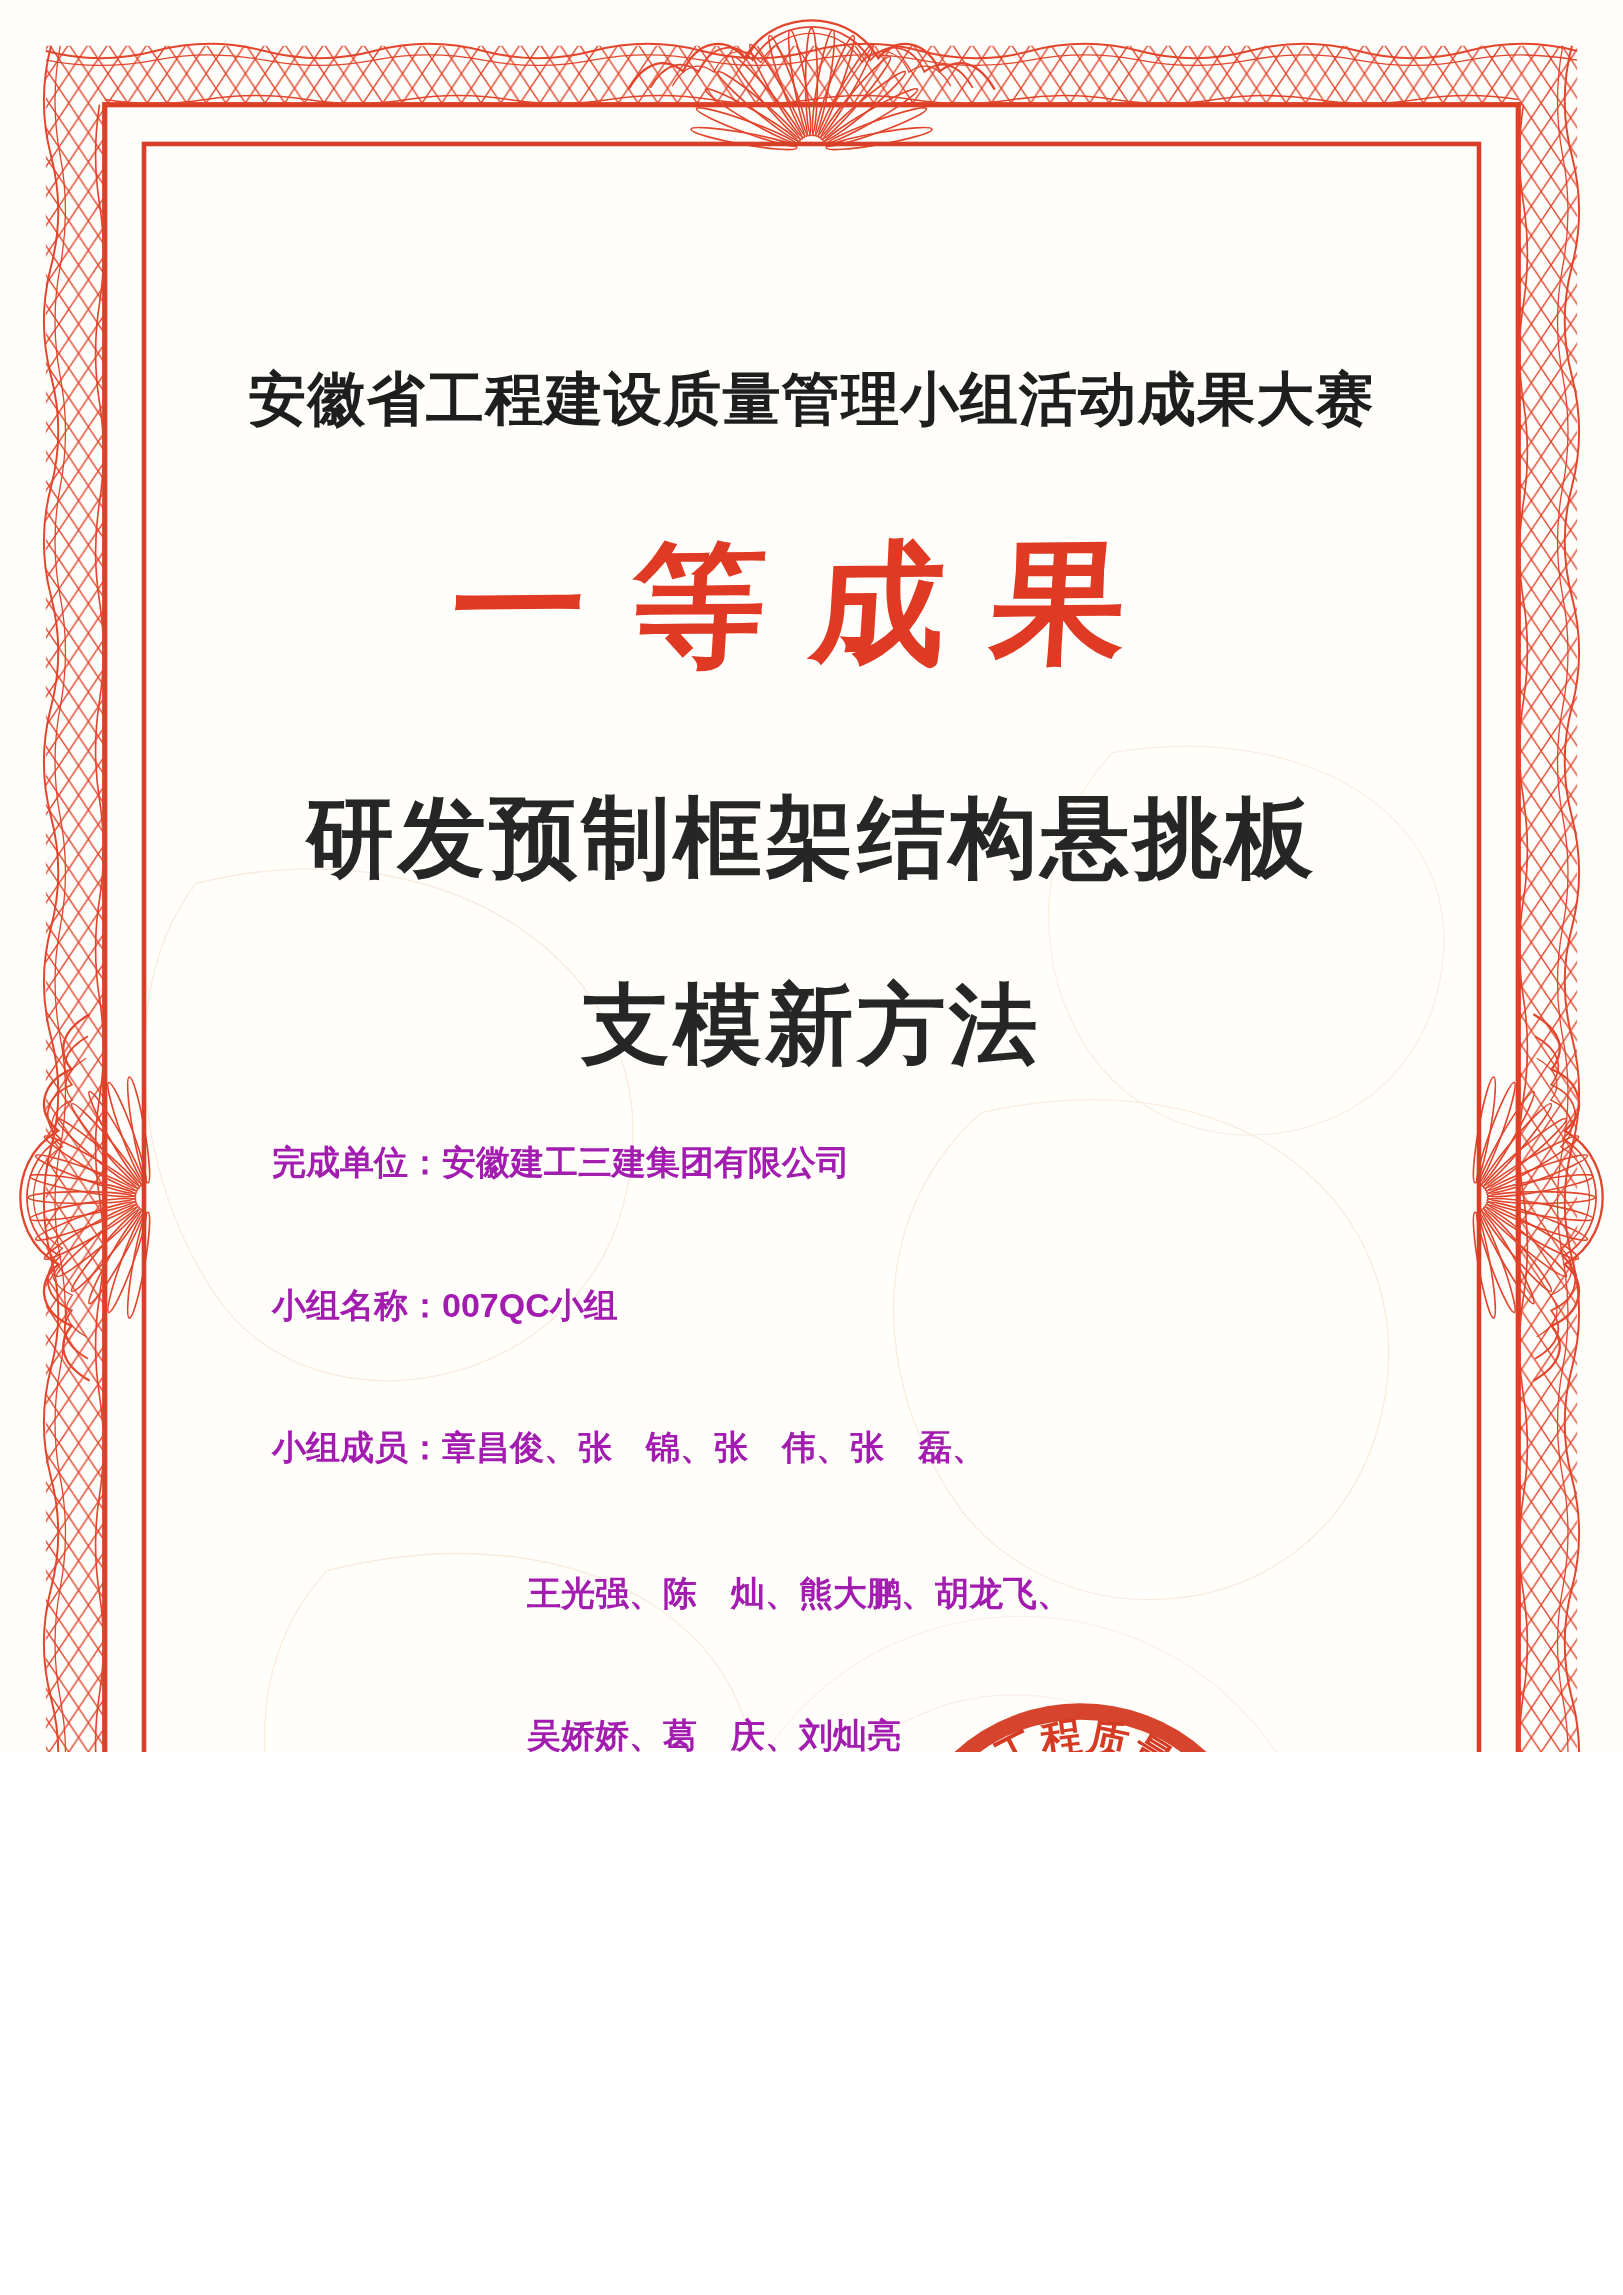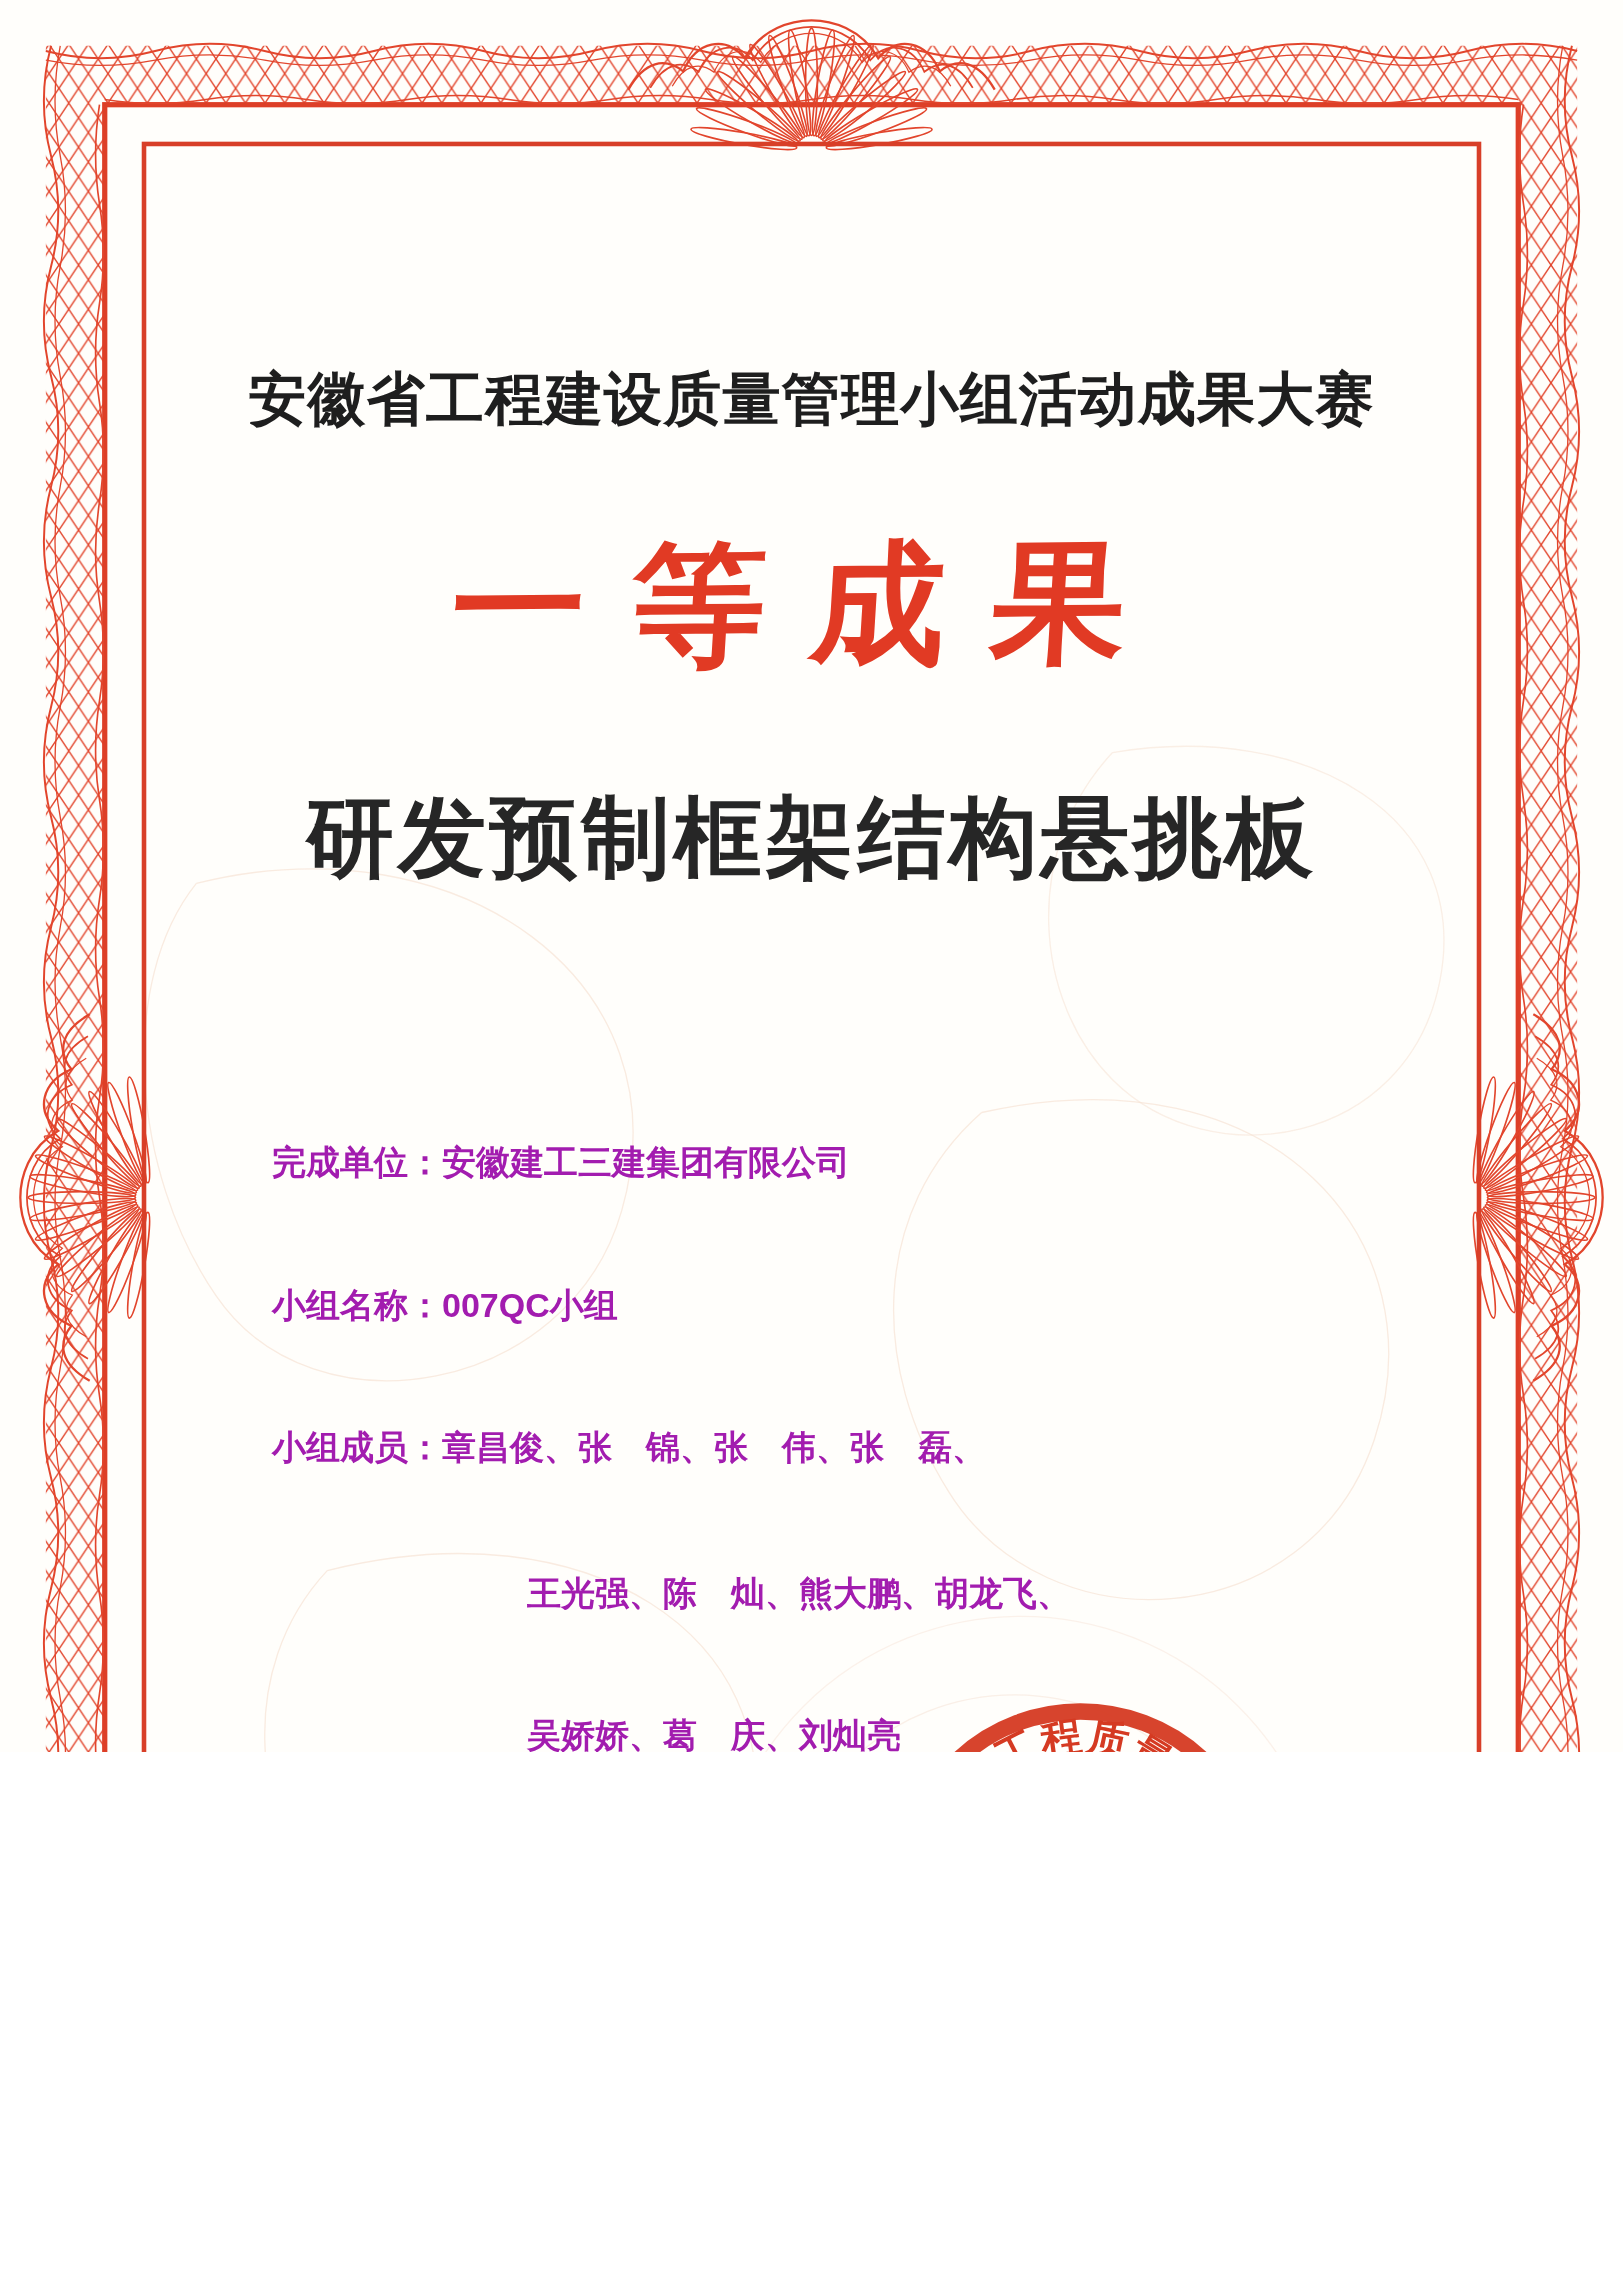--- a/index.html
+++ b/index.html
@@ -199,20 +199,21 @@
       </g>
     <rect x="220" y="220" width="2040" height="3067" fill="none" stroke="#d83f28" stroke-width="7"></rect>
   </svg>
 
   <div class="content">
     <div class="ctr competition-title">安徽省工程建设质量管理小组活动成果大赛</div>
 
     <div class="ctr award-grade">一等成果</div>
 
     <div class="ctr ach-line ach1">研发预制框架结构悬挑板</div>
+    <div class="ctr ach-line ach2">支模新方法</div>
 
     <div class="field f-unit">
       <span>完成单位：</span><span>安徽建工三建集团有限公司</span>
     </div>
 
     <div class="field f-group">
       <span>小组名称：</span><span>007QC小组</span>
     </div>
 
     <div class="field f-m1">

